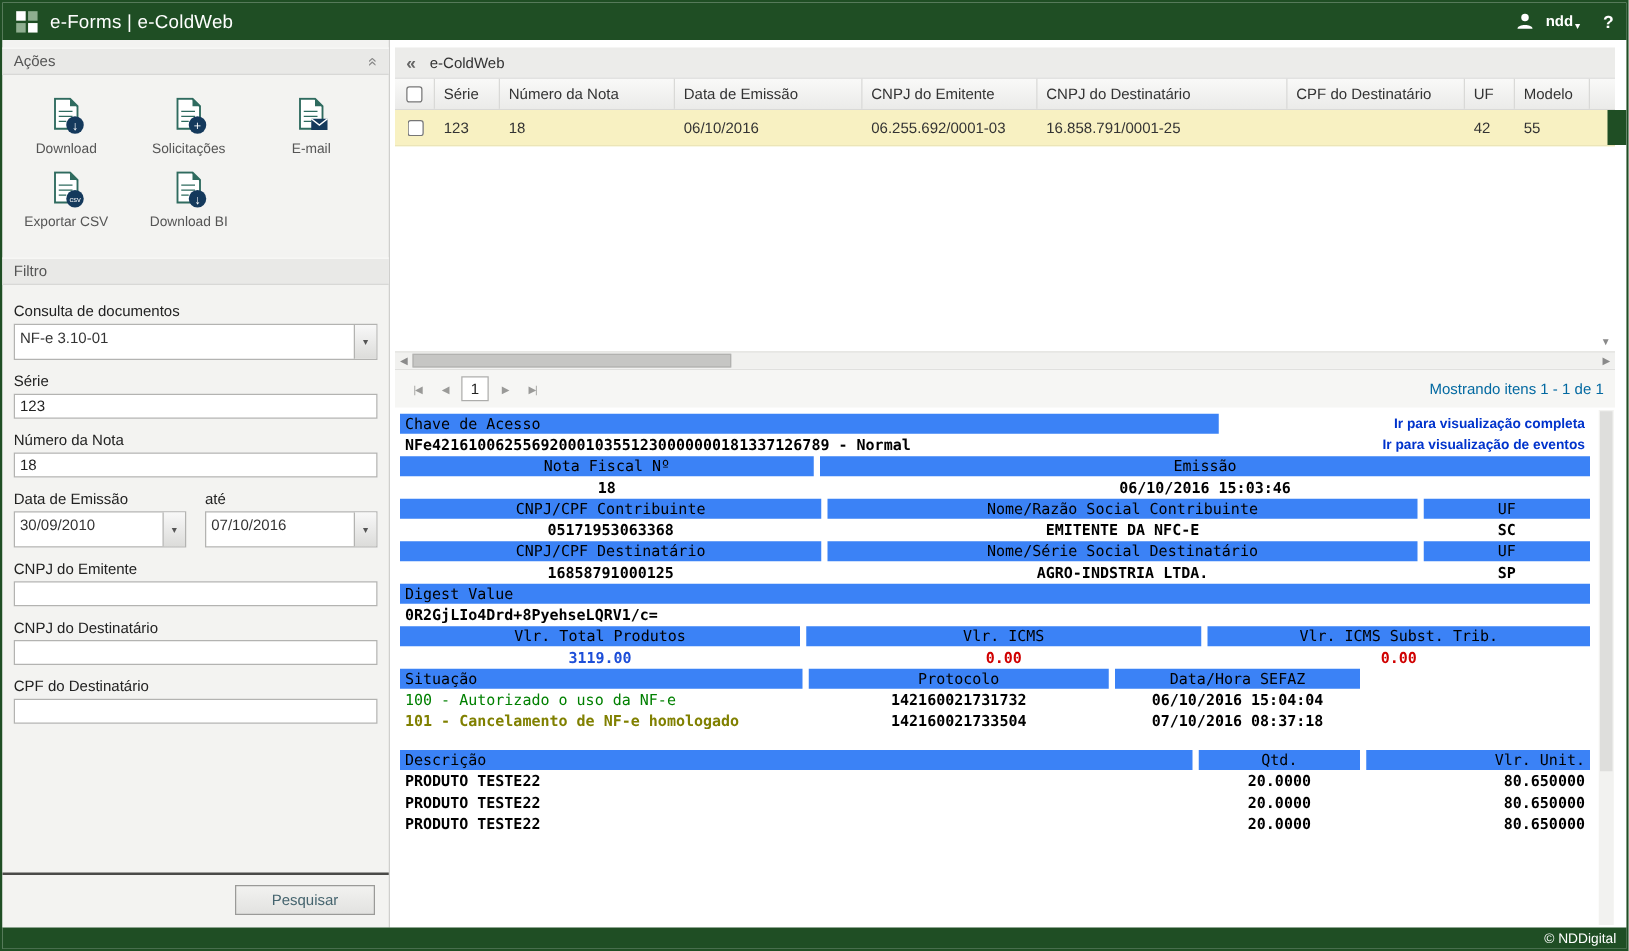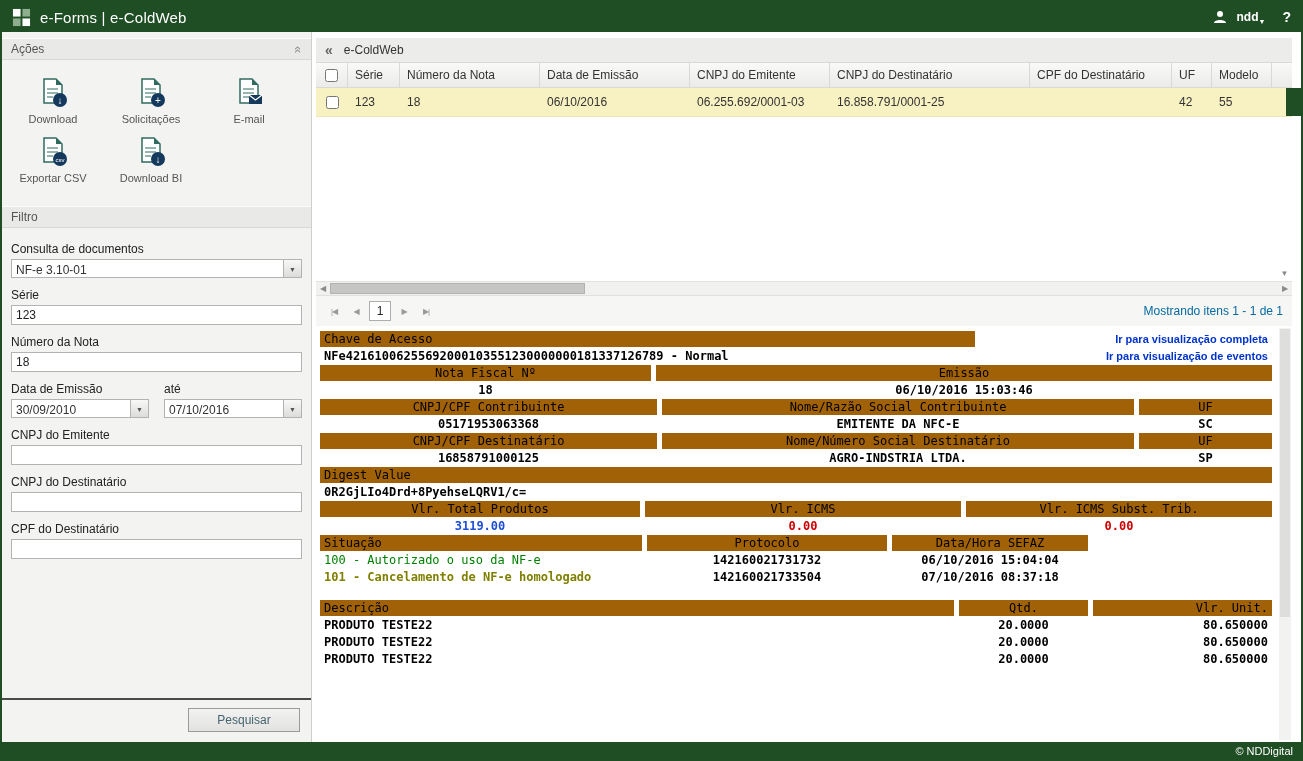--- a/index.html
+++ b/index.html
@@ -25,21 +25,21 @@
   .section-header { margin-top:6px; height:22px; background:#e9e9e7; border-top:1px solid #fbfbfa; border-bottom:1px solid #d8d8d6; color:#555; display:flex; align-items:center; padding:0 9px; }
   .section-header:first-child { margin-top:6px; }
   .chev-up { margin-left:auto; display:inline-block; transform:rotate(90deg); color:#888; font-size:13px; cursor:pointer; }
   .actions-grid { display:flex; flex-wrap:wrap; padding:6px 2px 16px; }
   .action { width:98px; display:flex; flex-direction:column; align-items:center; margin-top:12px; cursor:pointer; }
   .action-label { margin-top:5px; font-size:11px; color:#555; }
 
   .filter-body { padding:4px 9px 0; flex:1; }
   .field-label { margin:10px 0 3px; color:#222; }
   .txt { width:100%; height:20px; border:1px solid #b3b3b1; background:#fff; padding:0 4px; font:12px "Liberation Sans", sans-serif; color:#222; }
-  .combo { display:flex; height:19px; border:1px solid #b3b3b1; background:#fff;gap:26px; }
+  .combo { display:flex; height:29px; border:1px solid #b3b3b1; background:#fff;gap:26px; }
   .combo .val { flex:1; padding:3px 4px; white-space:nowrap; overflow:hidden; }
   .combo .btn { flex:0 0 18px; border-left:1px solid #b3b3b1; background:linear-gradient(#f8f8f8,#dcdcda); display:flex; align-items:center; justify-content:center; color:#555; cursor:pointer; }
   .dates { display:flex; gap:15px; }
   .dates .dcol { width:138px; }
 
   .sidebar-footer { border-top:2px solid #4a4a48; padding:8px 11px 10px; display:flex; justify-content:flex-end; }
   .search-btn { width:112px; height:24px; background:linear-gradient(#f2f2f0,#e2e2e0); border:1px solid #9a9a98; color:#46656f; font:12px "Liberation Sans", sans-serif; cursor:pointer; }
 
   
   .panel-header { margin-top:6px; flex:0 0 24px; background:#ececea; display:flex; align-items:center; gap:11px; padding:0 9px; color:#333; }
@@ -76,21 +76,21 @@
   
   .qv-header { margin-top:6px; flex:0 0 25px; background:#ececea; display:flex; align-items:center; padding:0 9px; color:#333; }
   .qv-nav { margin-left:auto; display:flex; gap:10px; }
   .qv-nav-btn { color:#7a1f1f; font-size:9px; letter-spacing:-2px; cursor:pointer; font-weight:bold; }
   .qv-body { flex:1; position:relative; padding:5px 16px 0 4px; font-family:"DejaVu Sans Mono", monospace; font-size:12px; color:#000; overflow:hidden; }
   .qv-scroll { position:absolute; right:1px; top:2px; bottom:2px; width:12px; background:#f2f2f0; }
   .qv-thumb { position:absolute; left:1px; right:1px; top:1px; height:70%; background:#dededc; }
   .qvr { display:flex; margin-bottom:1px; line-height:16px; }
   .qvr > div { margin-right:5px; padding:0 4px; white-space:nowrap; overflow:hidden; }
   .qvr > div:last-child { margin-right:4px; }
-  .lab { background:#a16207; }
+  .lab { background:#3b82f6; }
   .b { font-weight:bold; }
   .tc { text-align:center; }
   .tr { text-align:right; }
   .fill { flex:1; }
   .link { font-family:"Liberation Sans", sans-serif; font-size:11px; font-weight:bold; color:#0033cc; text-align:right; cursor:pointer; }
   .blue { color:#1d4ed8; }
   .red { color:#d00000; }
   .green { color:#008000; font-weight:normal; }
   .olive { color:#808000; font-weight:bold; }
   .w-chave { flex:0 0 655px; }
@@ -341,21 +341,21 @@
           <div class="lab tc fill">UF</div>
         </div>
         <div class="qvr">
           <div class="b tc w-co1">05171953063368</div>
           <div class="b tc w-co2">EMITENTE DA NFC-E</div>
           <div class="b tc fill">SC</div>
         </div>
 
         <div class="qvr">
           <div class="lab tc w-co1">CNPJ/CPF Destinatário</div>
-          <div class="lab tc w-co2">Nome/Número Social Destinatário</div>
+          <div class="lab tc w-co2">Nome/Série Social Destinatário</div>
           <div class="lab tc fill">UF</div>
         </div>
         <div class="qvr">
           <div class="b tc w-co1">16858791000125</div>
           <div class="b tc w-co2">AGRO-INDSTRIA LTDA.</div>
           <div class="b tc fill">SP</div>
         </div>
 
         <div class="qvr">
           <div class="lab fill">Digest Value</div>

